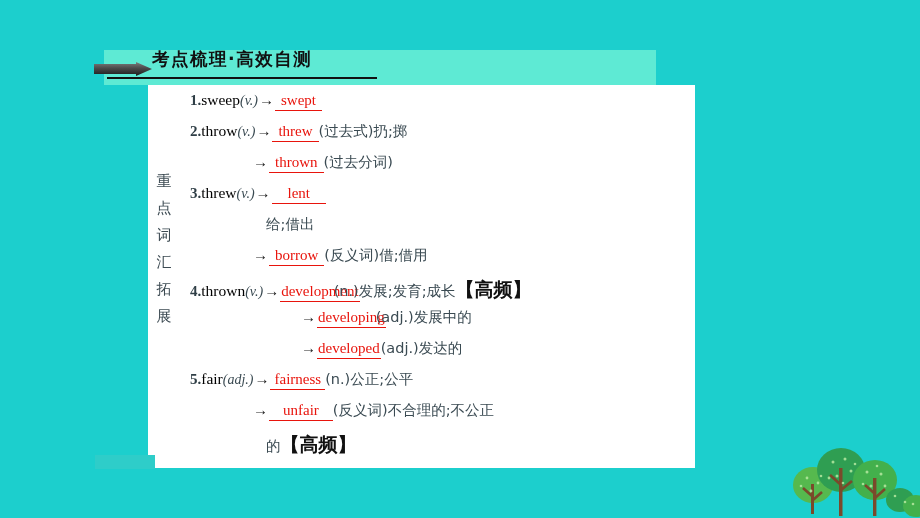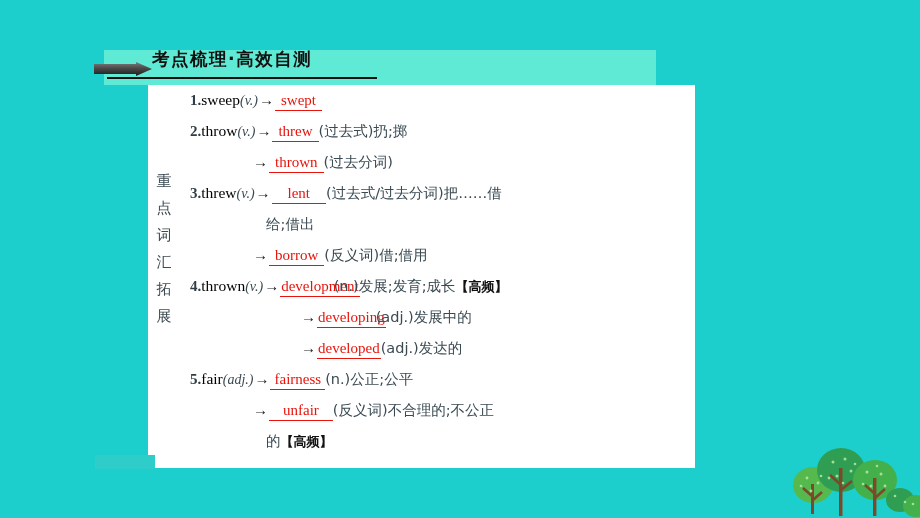--- a/index.html
+++ b/index.html
@@ -149,21 +149,21 @@
   }
   .blank.tight { padding: 0 1px 1px 1px; }
   .cn {
     font-family: "DejaVu Sans", "Liberation Sans", sans-serif;
     font-size: 14.5px;
     color: #3a4a52;
   }
   .hot {
     font-family: "DejaVu Sans", "Liberation Sans", sans-serif;
     font-weight: bold;
-    font-size: 13px;
+    font-size: 19px;
     color: #111;
   }
   .indent-1 { padding-left: 62px; }
   .indent-3 { padding-left: 110px; }
   .indent-4 { padding-left: 76px; }
   .overlap { margin-left: -26px; }
 
   
   #bottom-left-block {
     position: absolute;
@@ -242,21 +242,20 @@
     <span class="blank">thrown</span>
     <span class="cn">(过去分词)</span>
   </div>
 
   <div class="line">
     <span class="num">3.</span>
     <span class="word">threw</span>
     <span class="pos">(v.)</span>
     <span class="arrow">→</span>
     <span class="blank" style="padding:0 16px 1px 16px;">lent</span>
-    <span class="cn">(过去式/过去分词)把……借</span>
   </div>
 
   <div class="line indent-4">
     <span class="cn">给;借出</span>
   </div>
 
   <div class="line indent-1">
     <span class="arrow">→</span>
     <span class="blank">borrow</span>
     <span class="cn">(反义词)借;借用</span>

